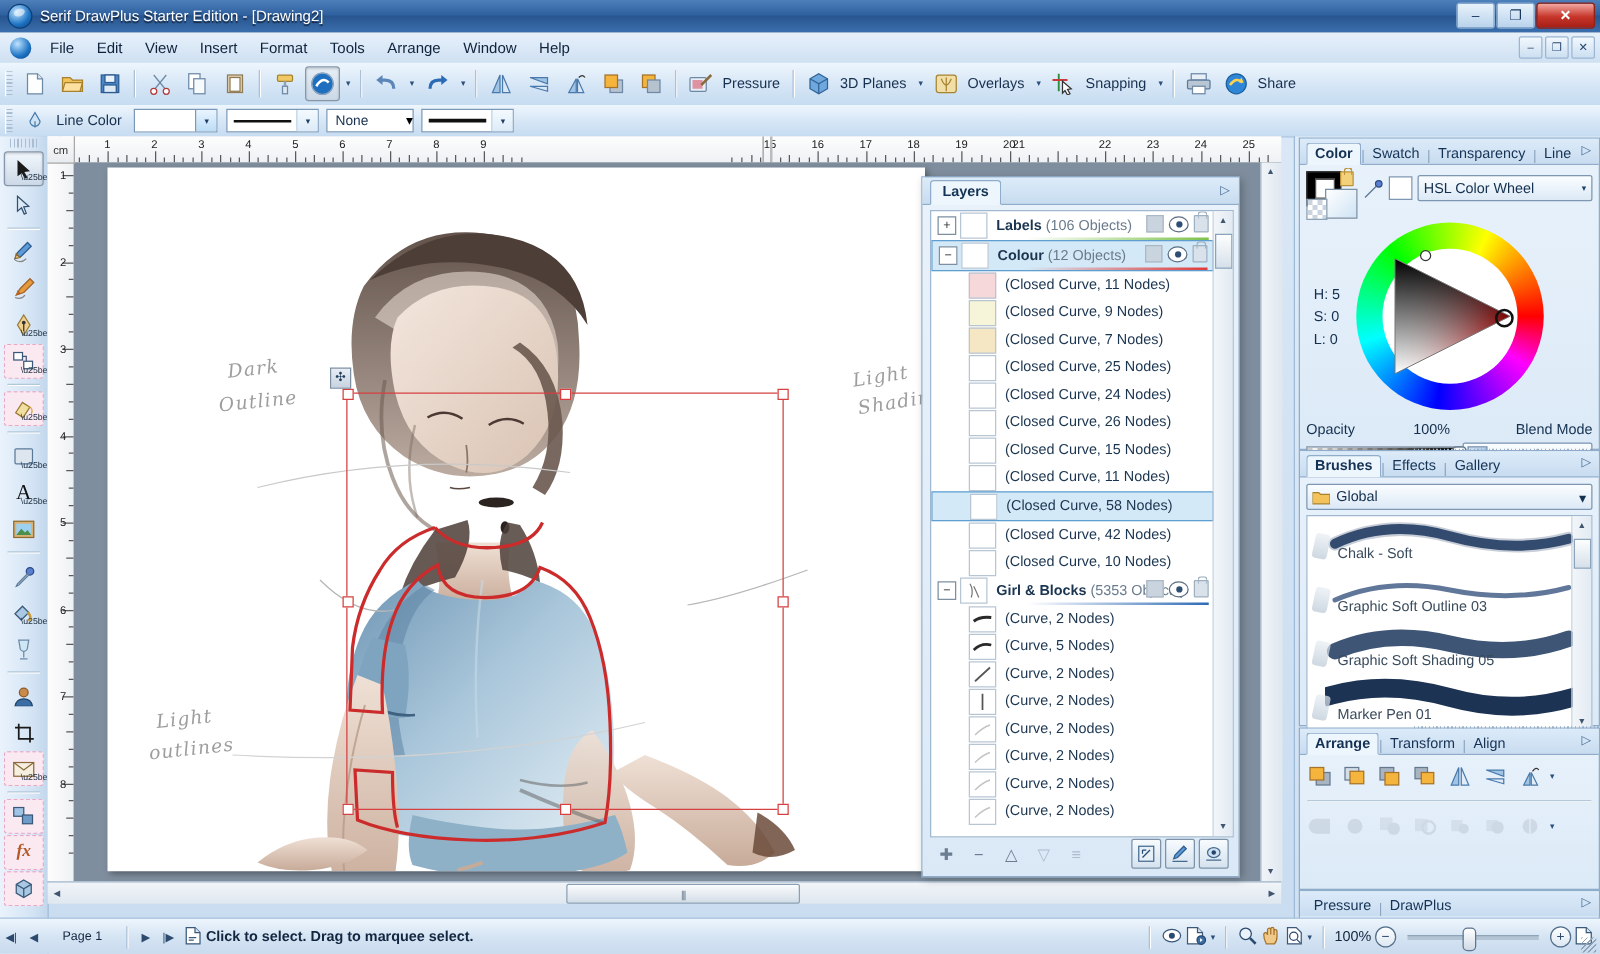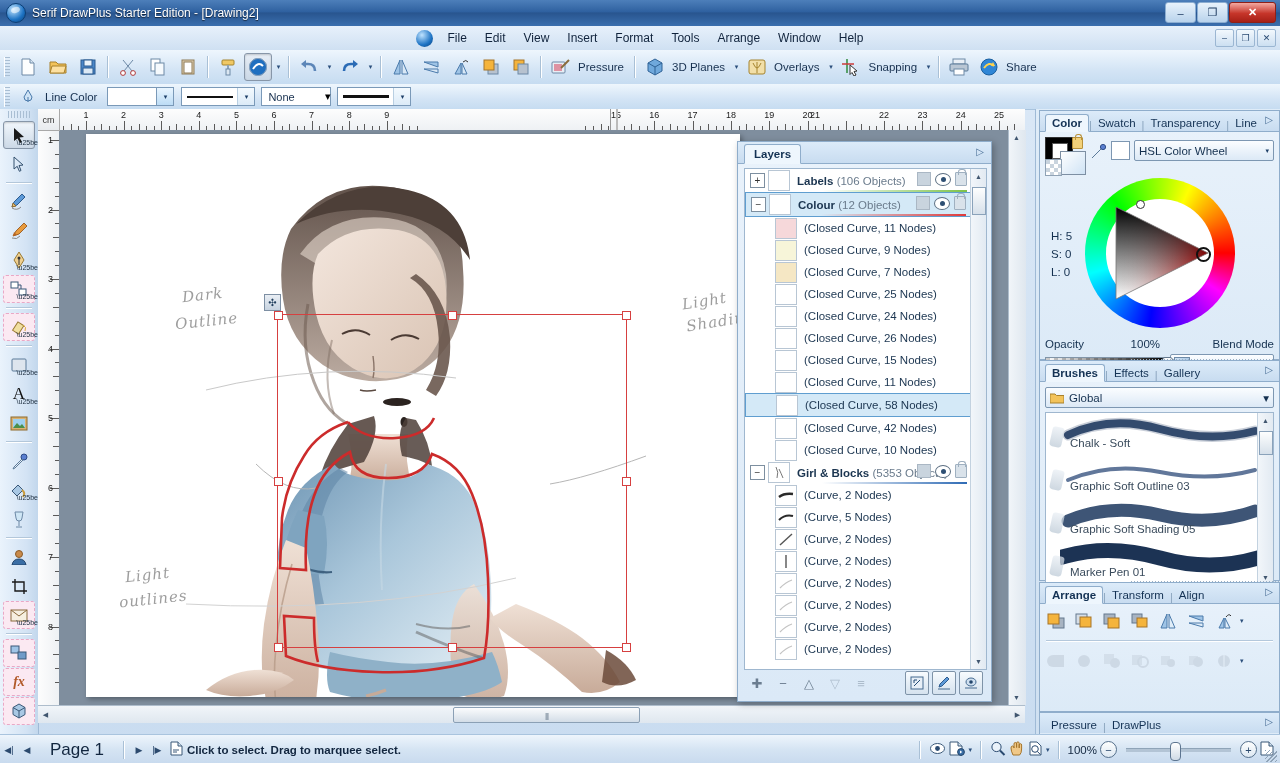--- a/index.html
+++ b/index.html
@@ -27,21 +27,21 @@
   .wbtns{position:absolute;right:4px;top:2px;display:flex;gap:1px;}
   .wbtn{width:29px;height:19px;border:1px solid #8badd1;border-radius:3px;
     background:linear-gradient(#e8f2fb,#b9d3ec);display:flex;align-items:center;justify-content:center;
     color:#18355c;font-size:11px;}
   .wbtn.close{width:45px;background:linear-gradient(#f3a9a1,#c6352a 55%,#a61f16);
     border-color:#8e2018;color:#fff;font-weight:bold;}
 
   
   .menubar{position:absolute;left:0;top:26px;width:1280px;height:24px;
     background:linear-gradient(#e7f1fb,#cfe0f2);border-bottom:1px solid #a9c4de;
-    display:flex;align-items:center;justify-content:center;}
+    display:flex;align-items:center;}
   .menubar .mlogo{width:17px;height:17px;margin:0 6px 0 8px;border-radius:50%;
     background:radial-gradient(circle at 35% 30%,#bfe3ff,#1d73c4 60%,#0c3f76);}
   .menuitem{padding:3px 9px;color:#10233c;font-size:12px;cursor:default;}
   .mdibtns{position:absolute;right:4px;top:3px;display:flex;gap:2px;}
   .mdibtn{width:17px;height:16px;border:1px solid #9bb6d2;border-radius:2px;
     background:linear-gradient(#f2f8fd,#ccdff1);display:flex;align-items:center;justify-content:center;
     font-size:9px;color:#2a4a72;}
 
   
   .toolbar{position:absolute;left:0;width:1280px;
@@ -238,21 +238,21 @@
   .panelgrip{height:6px;margin:2px 95px;
     background:repeating-linear-gradient(to right,#9bb0c5 0 1px,transparent 1px 3px);}
 
   
   .statusbar{position:absolute;left:0;top:734px;width:1280px;height:29px;
     background:linear-gradient(#eef5fc,#d5e4f3 50%,#c8daee);border-top:1px solid #a9c4de;
     display:flex;align-items:center;}
   .sb-nav{width:18px;height:18px;display:flex;align-items:center;justify-content:center;font-size:9px;color:#2c4a6e;}
   .sb-sep{width:1px;height:18px;background:#a9c0d6;border-right:1px solid #fff;margin:0 5px;}
   .sb-text{font-size:11.5px;color:#12263f;font-weight:bold;}
-  .sb-page{font-size:17px;color:#12263f;padding:0 14px;}
+  .sb-page{font-size:10px;color:#12263f;padding:0 14px;}
   .zoombtn{width:15px;height:15px;border-radius:50%;border:1px solid #55708c;
     display:flex;align-items:center;justify-content:center;font-size:11px;color:#2b4a6e;background:linear-gradient(#fdfefe,#dde8f2);}
   .ztrack{width:105px;height:3px;background:#b3c4d5;border-top:1px solid #8fa4b8;position:relative;margin:0 6px;}
   .zthumb{position:absolute;left:44px;top:-7px;width:9px;height:17px;border-radius:4px;
     background:linear-gradient(#ffffff,#cfdae5);border:1px solid #5d7governance;border:1px solid #5d7590;}
   .sizegrip{position:absolute;right:3px;bottom:2px;width:12px;height:12px;
     background:repeating-linear-gradient(135deg,#8fa3b7 0 1px,transparent 1px 3px);}
 </style>
 </head>
 <body>

